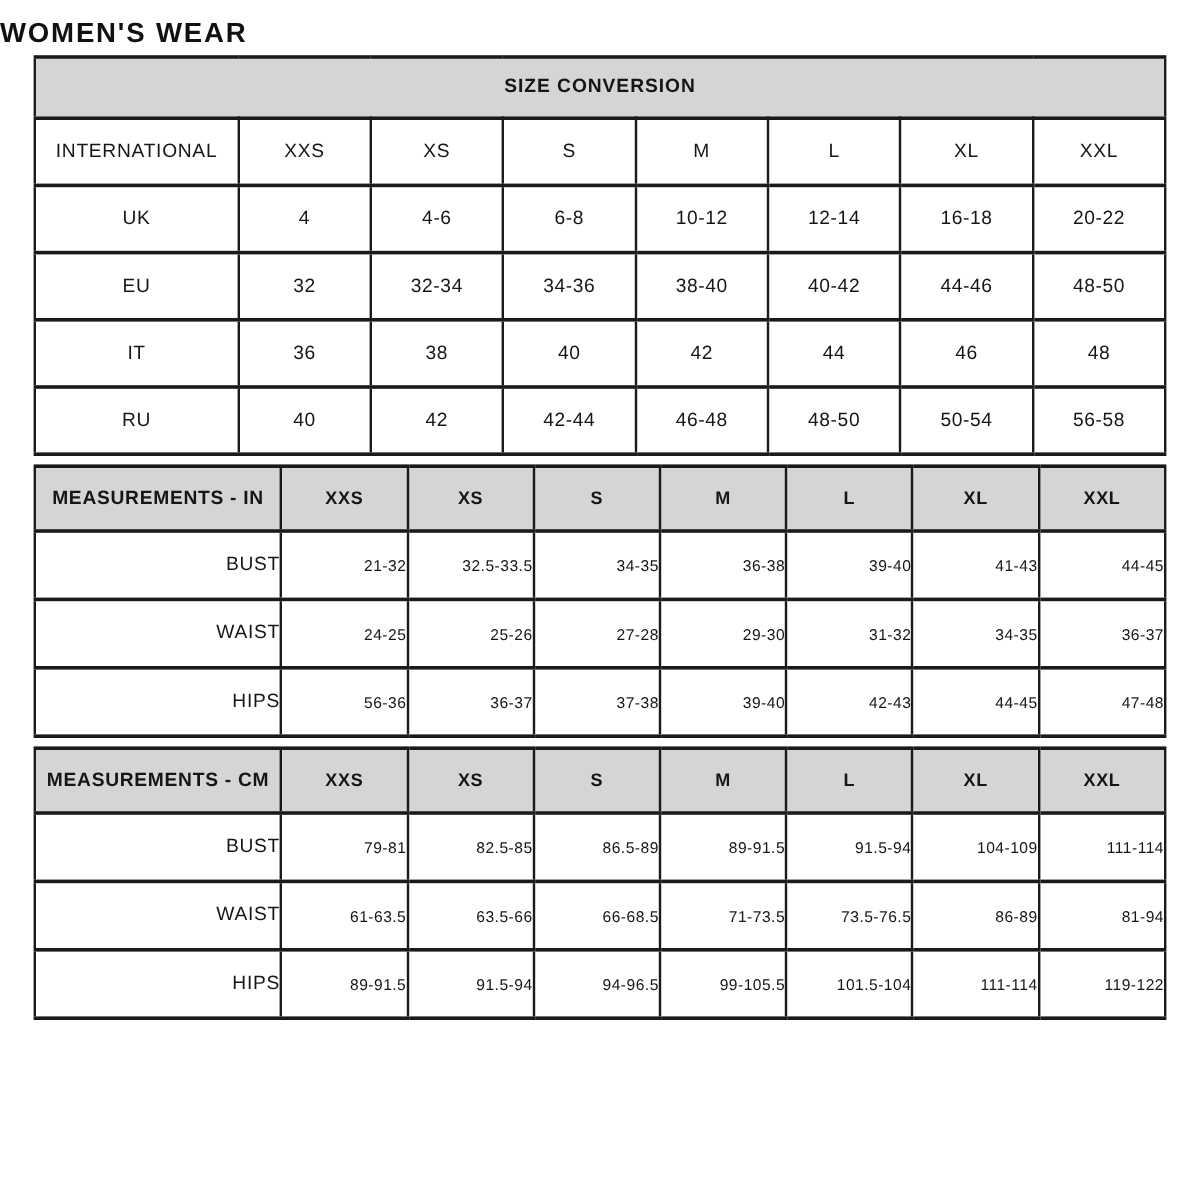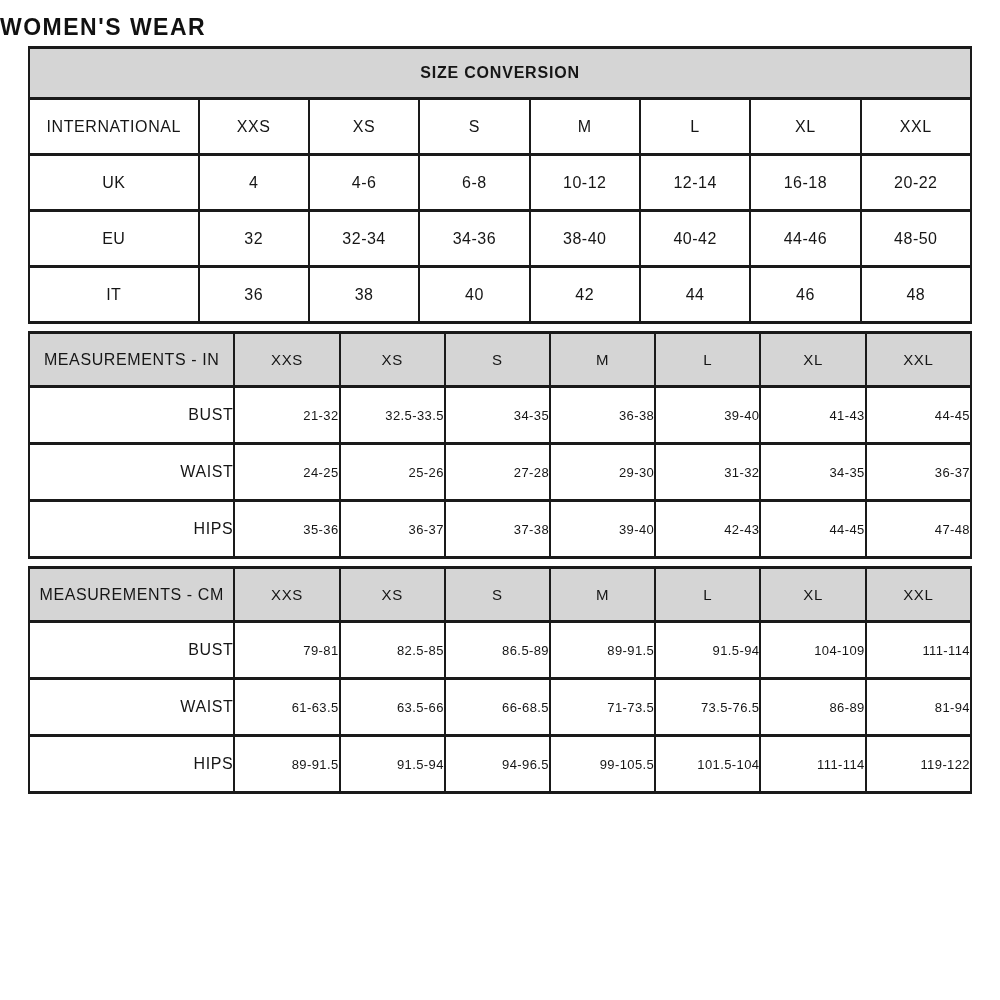--- a/index.html
+++ b/index.html
@@ -62,21 +62,21 @@
     height: 56px;
     font-size: 16px;
     letter-spacing: 0.5px;
   }
   .t-conv col.c-label { width: 18%; }
   .t-conv col.c-size  { width: 11.714%; }
   
   .t-meas thead th {
     background: #d5d5d5;
     height: 54px;
-    font-weight: normal;
+    font-weight: bold;
     font-size: 15px;
     letter-spacing: 0.6px;
   }
   .t-meas thead th:first-child { font-size: 16px; }
   .t-meas tbody td {
     height: 57px;
     font-size: 13px;
     letter-spacing: 0.4px;
     text-align: right;
   }
@@ -144,20 +144,30 @@
         <tr>
           <td class="rowlabel">IT</td>
           <td>36</td>
           <td>38</td>
           <td>40</td>
           <td>42</td>
           <td>44</td>
           <td>46</td>
           <td>48</td>
         </tr>
+        <tr>
+          <td class="rowlabel">RU</td>
+          <td>40</td>
+          <td>42</td>
+          <td>42-44</td>
+          <td>46-48</td>
+          <td>48-50</td>
+          <td>50-54</td>
+          <td>56-58</td>
+        </tr>
       </tbody>
   </table>
 
   <table class="t-meas">
     <colgroup>
       <col class="c-label">
       <col class="c-size">
         <col class="c-size">
         <col class="c-size">
         <col class="c-size">
@@ -193,21 +203,21 @@
           <td>24-25</td>
           <td>25-26</td>
           <td>27-28</td>
           <td>29-30</td>
           <td>31-32</td>
           <td>34-35</td>
           <td>36-37</td>
         </tr>
         <tr>
           <td class="rowlabel">HIPS</td>
-          <td>35-36</td>
+          <td>56-36</td>
           <td>36-37</td>
           <td>37-38</td>
           <td>39-40</td>
           <td>42-43</td>
           <td>44-45</td>
           <td>47-48</td>
         </tr>
       </tbody>
   </table>
 

